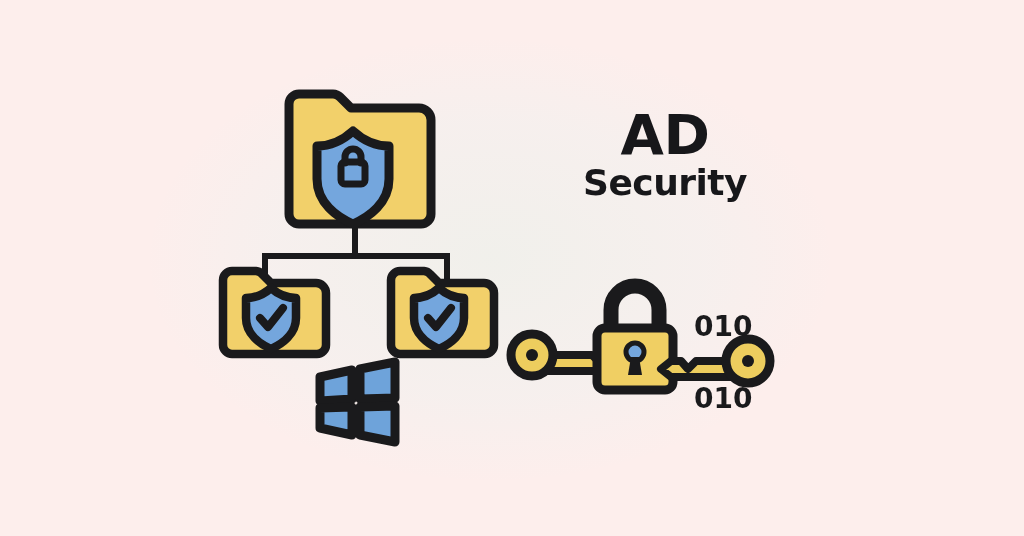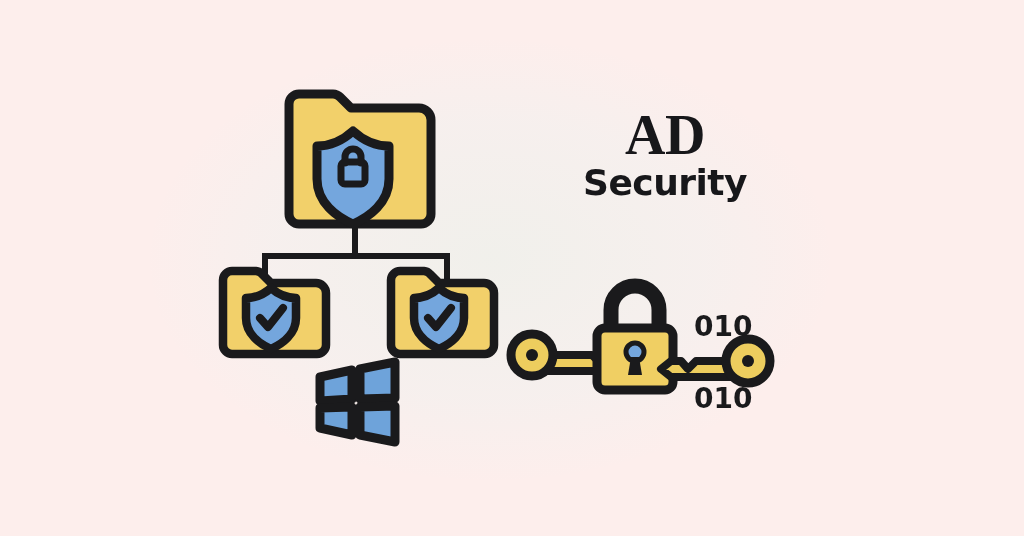--- a/index.html
+++ b/index.html
@@ -53,21 +53,21 @@
     top: 106px;
     width: 290px;
     text-align: center;
     color: #17171a;
     font-family: "DejaVu Sans", sans-serif;
     font-weight: bold;
     letter-spacing: -0.5px;
     line-height: 1.04;
     user-select: none;
   }
-  #title .l1 { display: block; font-size: 56px; font-family: Liberation Serif, serif; }
+  #title .l1 { display: block; font-size: 56px; }
   #title .l2 { display: block; font-size: 36px; }
 </style>
 </head>
 <body>
 
 <div id="canvas">
 
   <div id="haze"></div>
 
   <svg class="layer" width="1024" height="536" viewBox="0 0 1024 536">

